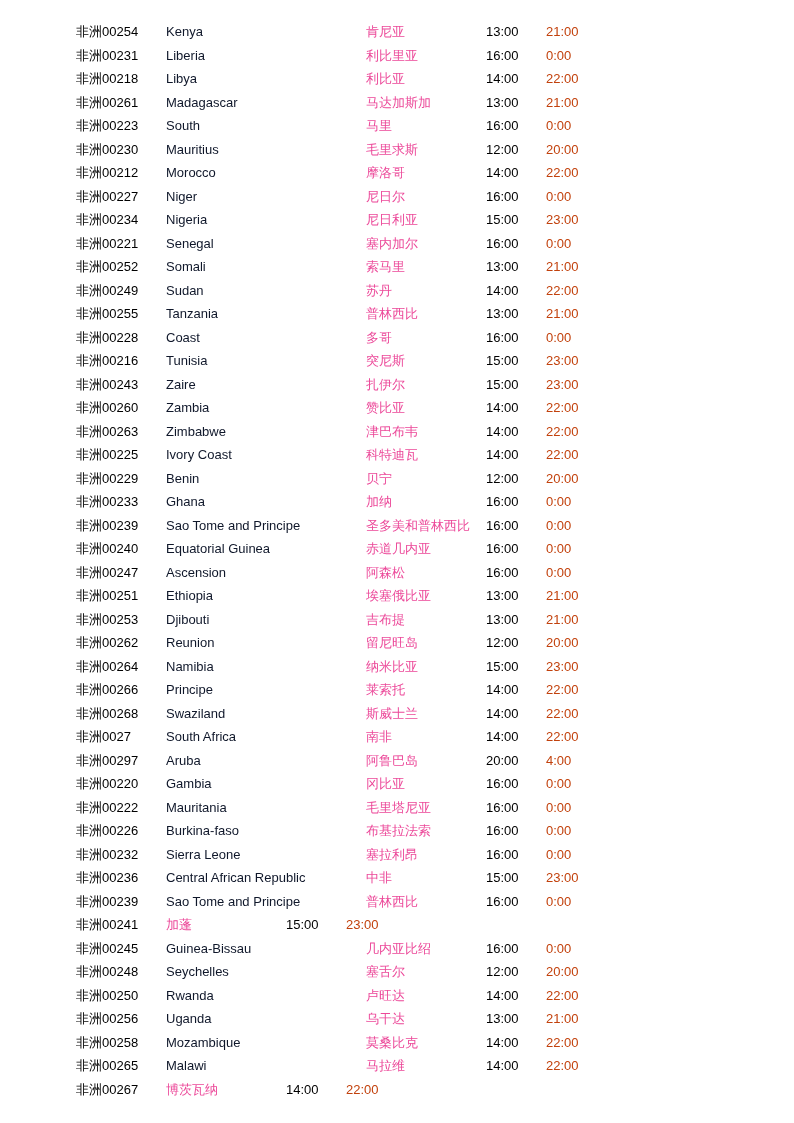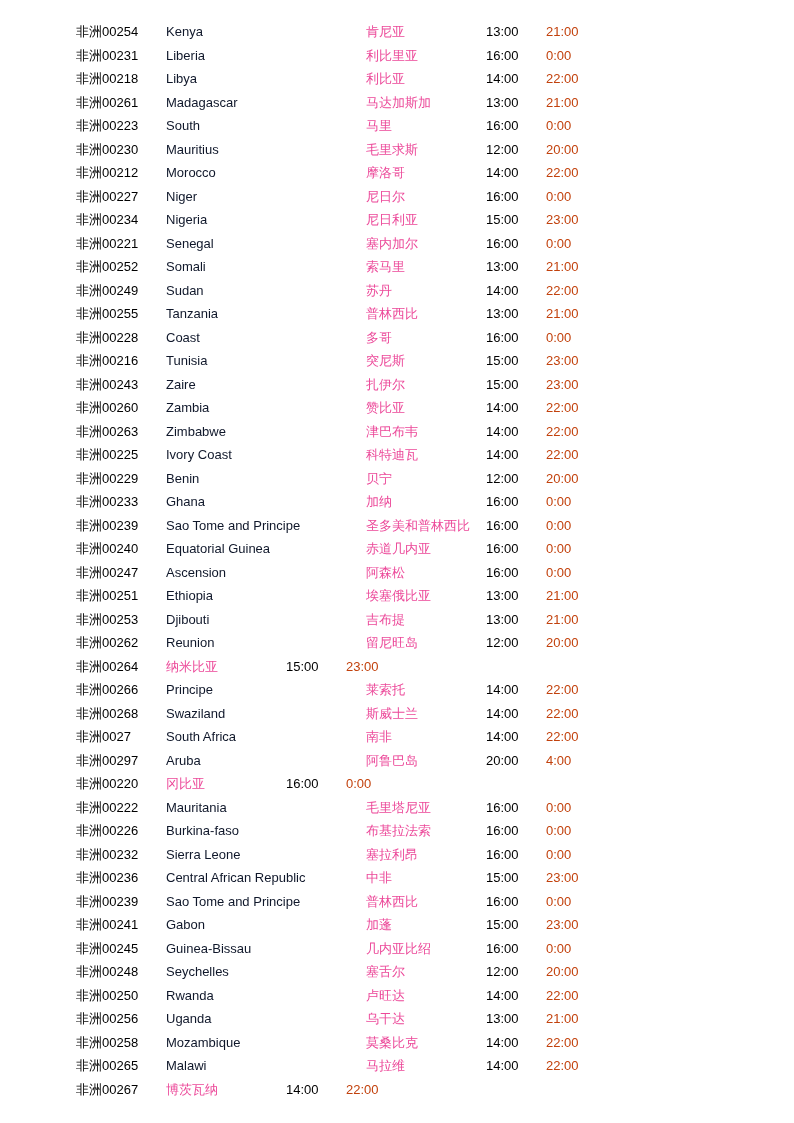--- a/index.html
+++ b/index.html
@@ -233,20 +233,21 @@
     </div>
     <div class="row">
       <span class="col-code">非洲00262</span>
       <span class="col-name">Reunion</span>
       <span class="col-chinese">留尼旺岛</span>
       <span class="col-time1">12:00</span>
       <span class="col-time2">20:00</span>
     </div>
     <div class="row">
       <span class="col-code">非洲00264</span>
+      <span class="col-name">Namibia</span>
       <span class="col-chinese">纳米比亚</span>
       <span class="col-time1">15:00</span>
       <span class="col-time2">23:00</span>
     </div>
     <div class="row">
       <span class="col-code">非洲00266</span>
       <span class="col-name">Principe</span>
       <span class="col-chinese">莱索托</span>
       <span class="col-time1">14:00</span>
       <span class="col-time2">22:00</span>
@@ -267,20 +268,21 @@
     </div>
     <div class="row">
       <span class="col-code">非洲00297</span>
       <span class="col-name">Aruba</span>
       <span class="col-chinese">阿鲁巴岛</span>
       <span class="col-time1">20:00</span>
       <span class="col-time2">4:00</span>
     </div>
     <div class="row">
       <span class="col-code">非洲00220</span>
+      <span class="col-name">Gambia</span>
       <span class="col-chinese">冈比亚</span>
       <span class="col-time1">16:00</span>
       <span class="col-time2">0:00</span>
     </div>
     <div class="row">
       <span class="col-code">非洲00222</span>
       <span class="col-name">Mauritania</span>
       <span class="col-chinese">毛里塔尼亚</span>
       <span class="col-time1">16:00</span>
       <span class="col-time2">0:00</span>
@@ -308,21 +310,20 @@
     </div>
     <div class="row">
       <span class="col-code">非洲00239</span>
       <span class="col-name">Sao Tome and Principe</span>
       <span class="col-chinese">普林西比</span>
       <span class="col-time1">16:00</span>
       <span class="col-time2">0:00</span>
     </div>
     <div class="row">
       <span class="col-code">非洲00241</span>
-      <span class="col-name">Gabon</span>
       <span class="col-chinese">加蓬</span>
       <span class="col-time1">15:00</span>
       <span class="col-time2">23:00</span>
     </div>
     <div class="row">
       <span class="col-code">非洲00245</span>
       <span class="col-name">Guinea-Bissau</span>
       <span class="col-chinese">几内亚比绍</span>
       <span class="col-time1">16:00</span>
       <span class="col-time2">0:00</span>

